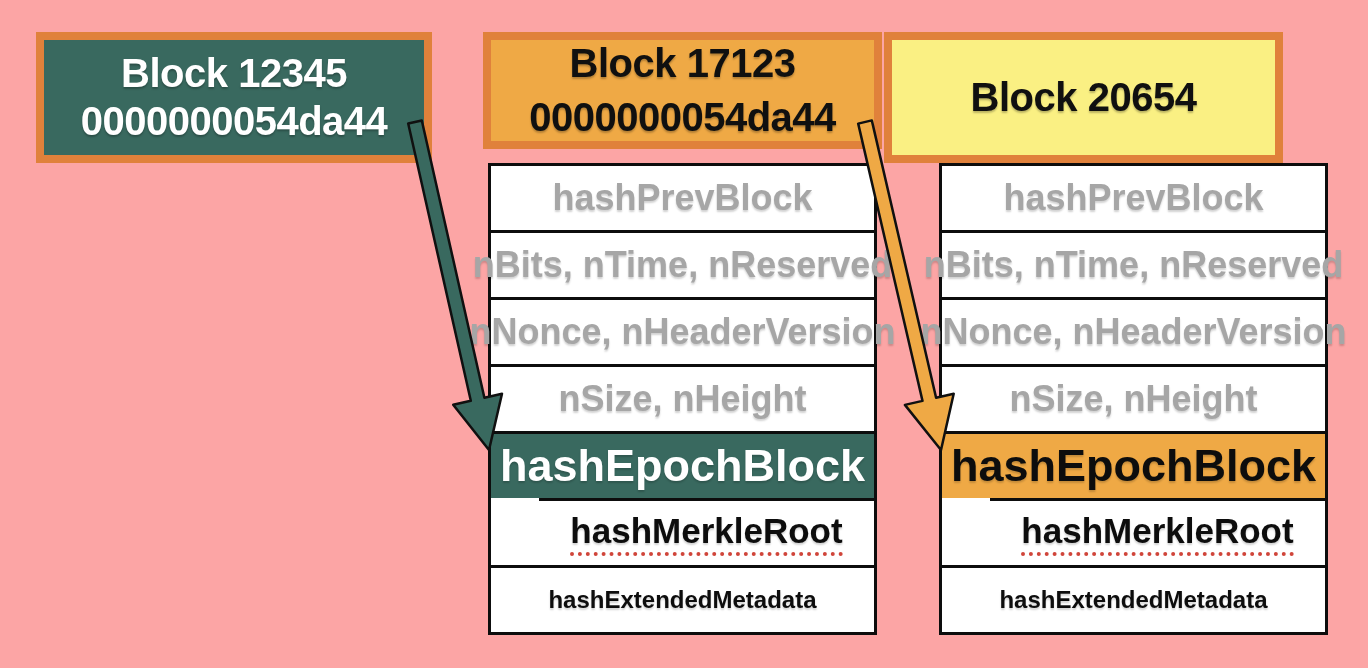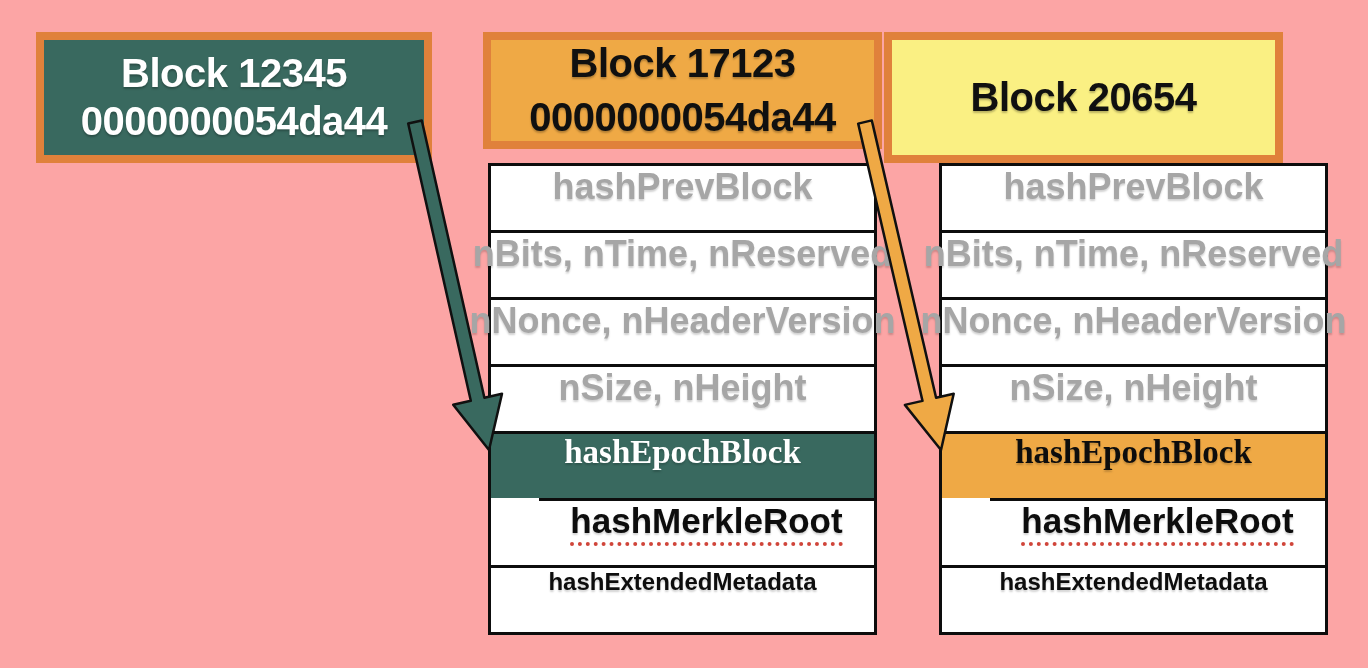--- a/index.html
+++ b/index.html
@@ -20,28 +20,28 @@
   .hdr-3 { left:884px; top:32px; width:399px; height:131px; color:#101010; }
 
   
   .field-table {
     position:absolute; top:163px; width:389px; height:472px; box-sizing:border-box;
     border:3px solid #0d0d0d; background:#ffffff; display:flex; flex-direction:column;
   }
   .tbl-2 { left:488px; }
   .tbl-3 { left:939px; }
   .field-row {
-    flex:1; display:flex; align-items:flex-start; justify-content:center;
+    flex:1; display:flex; align-items:center; justify-content:center;
     border-top:3px solid #0d0d0d; background:#ffffff;
     text-shadow:0 2px 2px rgba(0,0,0,0.18); white-space:nowrap;
   }
   .field-row:first-child { border-top:none; }
   .f-big    { font-size:36px; }
   .f-mid    { font-size:36px; }
-  .f-hl     { font-size:33px;font-family:Liberation Serif, serif; }
+  .f-hl     { font-size:45px; }
   .f-merkle { font-size:35px; color:#0d0d0d;margin-left:48px; }
   .f-meta   { font-size:24px; color:#0d0d0d; }
   .hl-light { color:#ffffff; }
   .hl-dark  { color:#0d0d0d; }
   .merkle-underline { border-bottom:4px dotted #d0453a; padding-bottom:1px; }
 
   
   .arrow-layer {
     position:absolute; left:0; top:0; width:1368px; height:668px;
     pointer-events:none; z-index:5;

